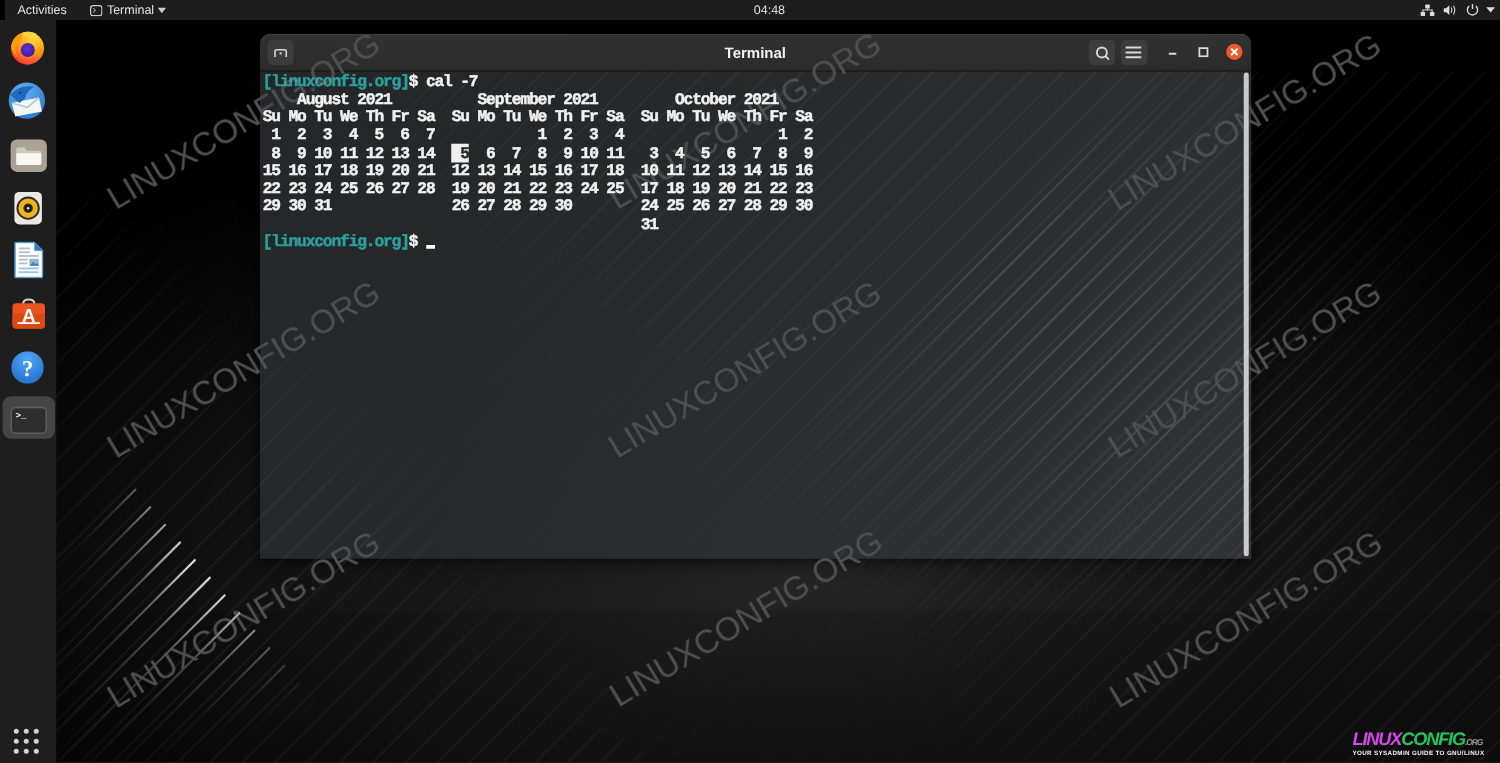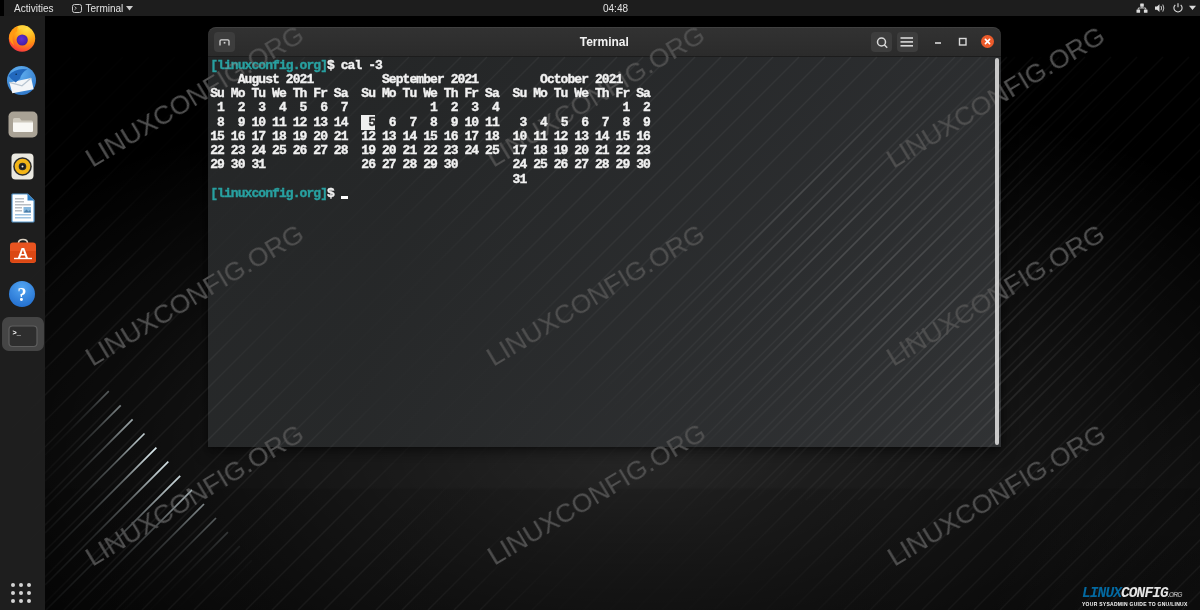--- a/index.html
+++ b/index.html
@@ -42,22 +42,22 @@
 pre#term { position:absolute; left:2.7px; top:2px; font-family:"Liberation Mono",monospace;
   font-weight:bold; font-size:13px; line-height:14.27px; letter-spacing:-0.93px; color:#f1f1f1;
   -webkit-text-stroke:0.4px; filter:blur(0.22px); }
 pre#term .p { color:#28a0a0; }
 pre#term .w { color:#f1f1f1; }
 pre#term .hl { background:#efefef; color:#2b2b2b; }
 #cursor { position:absolute; left:133.3px; top:139.5px; width:7.5px; height:2.8px; background:#fff; }
 
 #logo { position:absolute; z-index:7; left:1082px; top:584px; width:120px; }
 #logo .l1 { font-style:italic; font-weight:bold; font-size:14.5px; letter-spacing:-0.9px; white-space:nowrap; }
-#logo .l1 .white { color:#0369a1;font-family:Liberation Mono, monospace; }
-#logo .l1 .blue { color:#e5e5e5;font-family:Liberation Mono, monospace; }
+#logo .l1 .white { color:#d946ef; }
+#logo .l1 .blue { color:#22c55e; }
 #logo .l1 .org { color:#9a9a9a; font-size:6.8px; }
 #logo .l2 { margin-top:0px; color:#f6f6f6; font-size:5px; letter-spacing:0.28px; white-space:nowrap; font-weight:bold; }
 </style></head>
 <body>
 <div id="stage">
   <div id="wall"></div>
   <svg width="1200" height="610" style="position:absolute;left:0;top:0;z-index:2">
 <defs>
         <linearGradient id="ga0" gradientUnits="userSpaceOnUse" x1="45.0" y1="455.0" x2="108.8" y2="391.2">
           <stop offset="0.000" stop-color="#dfeef2" stop-opacity="0.014"></stop>
@@ -1630,21 +1630,21 @@
 <line x1="1026" y1="610" x2="1579" y2="57" stroke="url(#gc60)" stroke-width="1.5"></line>
 <line x1="1052" y1="610" x2="1605" y2="57" stroke="url(#gc61)" stroke-width="1.5"></line>
 <line x1="1078" y1="610" x2="1631" y2="57" stroke="url(#gc62)" stroke-width="1.5"></line>
 <line x1="1104" y1="610" x2="1657" y2="57" stroke="url(#gc63)" stroke-width="1.5"></line>
 <line x1="1130" y1="610" x2="1683" y2="57" stroke="url(#gc64)" stroke-width="1.5"></line>
 <line x1="1156" y1="610" x2="1709" y2="57" stroke="url(#gc65)" stroke-width="1.5"></line>
 <line x1="1182" y1="610" x2="1735" y2="57" stroke="url(#gc66)" stroke-width="1.5"></line>
 </svg>
   <div id="win">
     <div id="content">
-      <pre id="term"><span class="p">[linuxconfig.org]</span><span class="w">$ cal -3</span>
+      <pre id="term"><span class="p">[linuxconfig.org]</span><span class="w">$ cal -7</span>
     August 2021          September 2021         October 2021
 Su Mo Tu We Th Fr Sa  Su Mo Tu We Th Fr Sa  Su Mo Tu We Th Fr Sa
  1  2  3  4  5  6  7            1  2  3  4                  1  2
  8  9 10 11 12 13 14  <span class="hl"> 5</span>  6  7  8  9 10 11   3  4  5  6  7  8  9
 15 16 17 18 19 20 21  12 13 14 15 16 17 18  10 11 12 13 14 15 16
 22 23 24 25 26 27 28  19 20 21 22 23 24 25  17 18 19 20 21 22 23
 29 30 31              26 27 28 29 30        24 25 26 27 28 29 30
                                             31
 <span class="p">[linuxconfig.org]</span><span class="w">$ </span></pre>
       <div id="cursor"></div>

